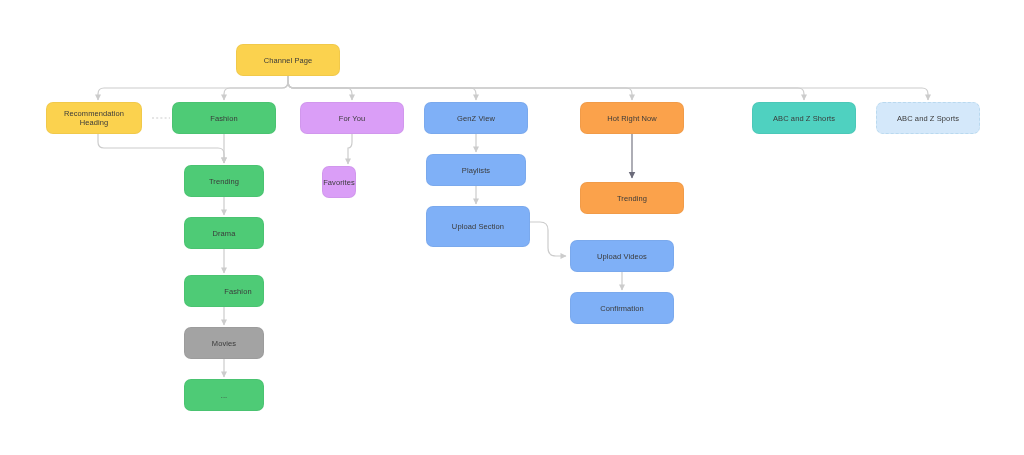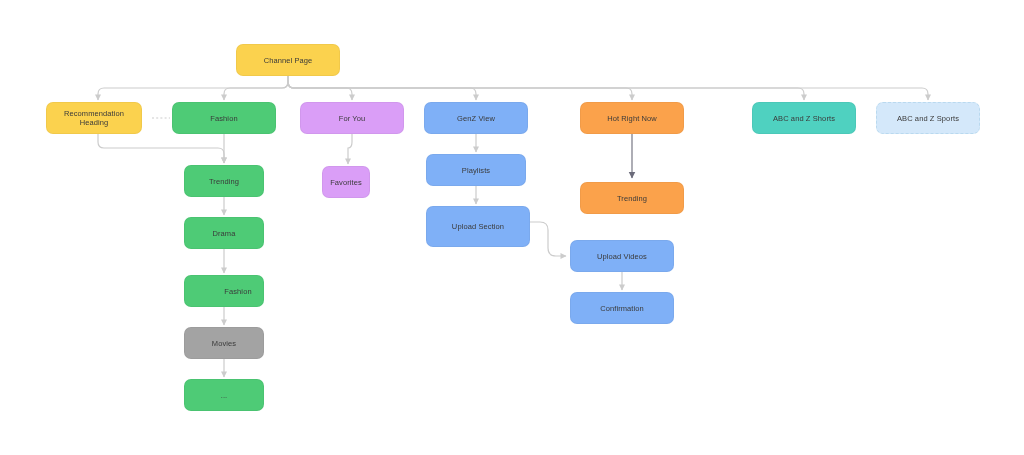--- a/index.html
+++ b/index.html
@@ -140,21 +140,21 @@
   </div>
 
   <div class="node solid-edge" style="left:184px; top:327px; width:80px; height:32px; background:#a3a3a3;">
     <span>Movies</span>
   </div>
 
   <div class="node solid-edge" style="left:184px; top:379px; width:80px; height:32px; background:#4ECB76;">
     <span>...</span>
   </div>
 
-  <div class="node solid-edge" style="left:322px; top:166px; width:48px; height:32px; background:#DA9EF7;">
+  <div class="node solid-edge" style="left:322px; top:166px; width:34px; height:32px; background:#DA9EF7;">
     <span>Favorites</span>
   </div>
 
   <div class="node solid-edge" style="left:426px; top:154px; width:100px; height:32px; background:#7FB0F7;">
     <span>Playlists</span>
   </div>
 
   <div class="node solid-edge" style="left:426px; top:206px; width:104px; height:41px; background:#7FB0F7;">
     <span>Upload Section</span>
   </div>

